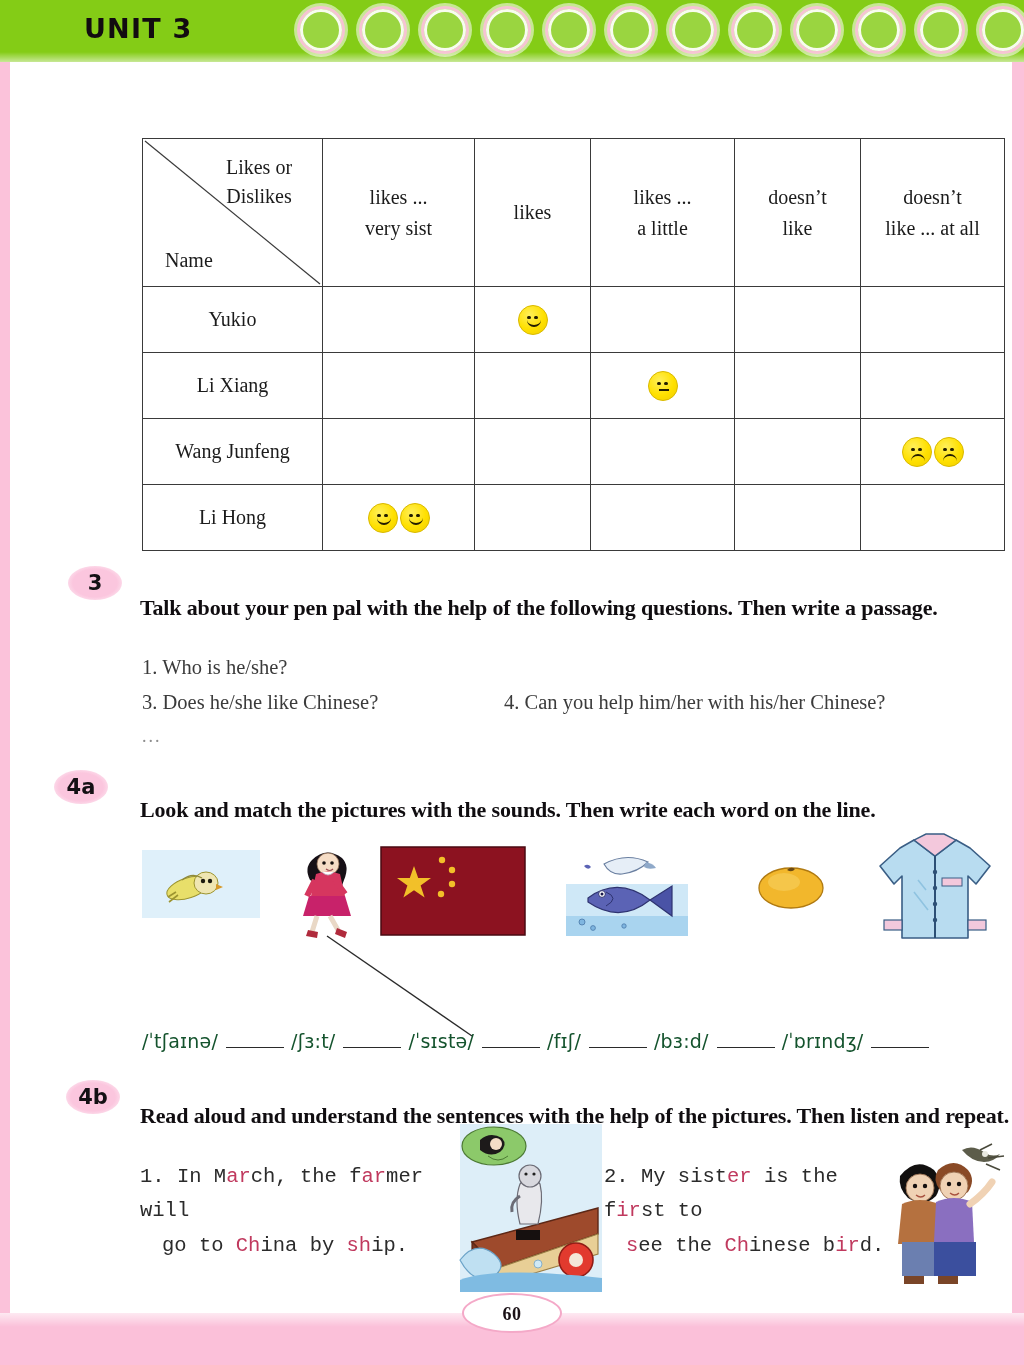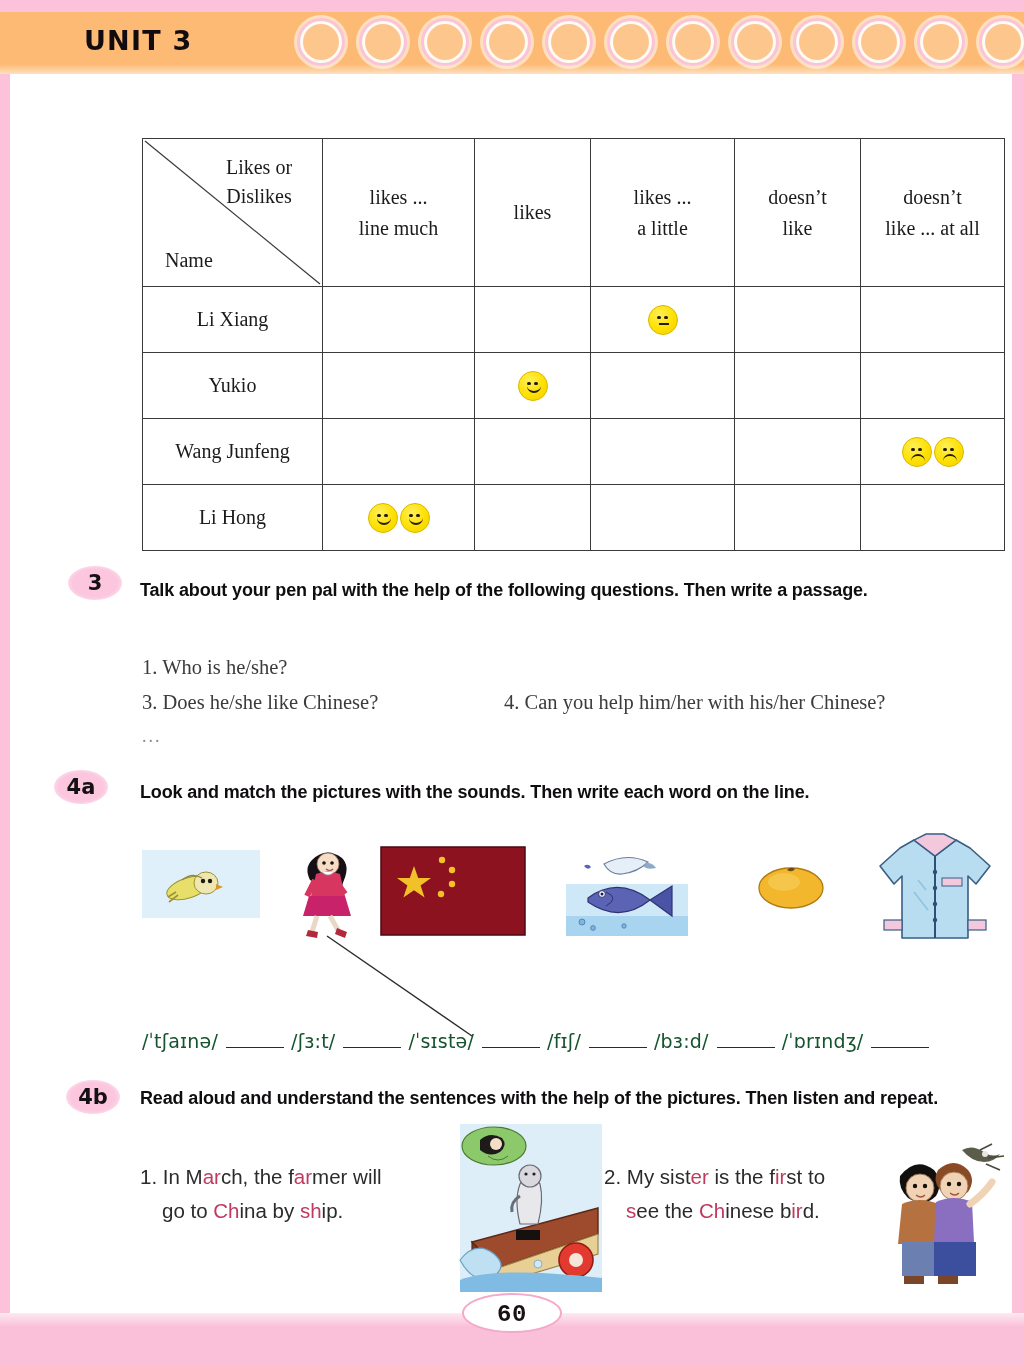--- a/index.html
+++ b/index.html
@@ -22,22 +22,22 @@
   }
   .page-inner {
     position: absolute;
     left: 10px; top: 62px; right: 12px; bottom: 50px;
     background: #ffffff;
   }
 
   
   .header-band {
     position: absolute;
-    left: 0; top: 12px; width: 1024px; height: 62px;
-    background: #fdba74;
+    left: 0; top: 0; width: 1024px; height: 62px;
+    background: #84cc16;
     overflow: hidden;
   }
   .header-band::after{
     content:"";
     position:absolute; left:0; bottom:0; width:100%; height:10px;
     background:linear-gradient(180deg, rgba(255,255,255,0) 0%, rgba(255,255,255,.55) 100%);
   }
   .unit-title {
     position: absolute;
     left: 84px; top: 13px;
@@ -83,23 +83,23 @@
   }
   .page-number-oval {
     position: absolute;
     left: 0; top: 0; width: 100px; height: 40px;
     border: 2px solid #f4a9c8;
     border-radius: 50%;
     background: #fff;
   }
   .page-number {
     position: relative;
-    font-family: Liberation Mono, monospace;
+    font-family: Liberation Serif, serif;
     font-weight: 800;
-    font-size: 24px;
+    font-size: 18px;
     color: #1a1116;
     letter-spacing: .5px;
   }
 
   
   .survey-table {
     position: absolute;
     left: 142px; top: 138px;
     width: 862px; height: 413px;
     border-collapse: collapse;
@@ -193,26 +193,27 @@
     border-radius: 50%;
     background: radial-gradient(ellipse at center, #fbc6de 0%, #fbc6de 58%, rgba(251,198,222,0) 100%);
     display: flex; align-items: center; justify-content: center;
     font-family: "DejaVu Sans", sans-serif;
     font-weight: 800;
     font-size: 21px;
     color: #141014;
   }
   .ex-prompt {
     position: absolute;
-    font-family: Liberation Sans, sans-serif;
+    font-family: Liberation Serif, serif;
     font-weight: 700;
-    font-size: 18px;
+    font-size: 22px;
     line-height: 1.62;
     color: #100d10;
     letter-spacing: -0.15px;
+    margin-top: 14px;
   }
 
   .q-list {
     position: absolute;
     font-family: "Liberation Serif", serif;
     font-size: 20.5px;
     color: #3b3b3b;
     line-height: 1.72;
   }
   .q-row { display: flex; }
@@ -254,21 +255,21 @@
     display: inline-block;
     width: 58px;
     border-bottom: 1.6px solid #2a2a2a;
     margin: 0 7px 0 8px;
     height: 14px;
   }
 
   
   .sent-block {
     position: absolute;
-    font-family: Liberation Sans, sans-serif;
+    font-family: Liberation Mono, monospace;
     font-size: 20.5px;
     line-height: 1.68;
     color: #2b2b2b;
   }
   .hl { color: #c0395e; }
   .sent-indent { padding-left: 22px; display: block; }
 
   .art { position: absolute; }
 </style>
 </head>
@@ -303,69 +304,69 @@
           <line x1="2" y1="2" x2="178" y2="146" stroke="#3a3a3a" stroke-width="1.2"></line>
         </svg>
         <div class="lbl-col">
           <div>Likes or</div>
           <div>Dislikes</div>
         </div>
         <div class="lbl-row">Name</div>
       </th>
       <th class="hdr-two-line" style="width:152px">
         <div>likes ...</div>
-        <div>line much</div>
+        <div>very sist</div>
       </th>
       <th class="hdr-two-line" style="width:116px">
         <div>likes</div>
       </th>
       <th class="hdr-two-line" style="width:144px">
         <div>likes ...</div>
         <div>a little</div>
       </th>
       <th class="hdr-two-line" style="width:126px">
         <div>doesn’t</div>
         <div>like</div>
       </th>
       <th class="hdr-two-line" style="width:144px">
         <div>doesn’t</div>
         <div>like ... at all</div>
       </th>
     </tr>
   </thead>
   <tbody id="survey-body">
       <tr>
+        <td class="name-cell">Yukio</td>
+        <td style="width: 152px;"></td>
+        <td style="width: 116px;">
+          <div class="face-wrap">
+            <div class="face happy">
+              <span class="eye l"></span>
+              <span class="eye r"></span>
+              <span class="mouth"></span>
+            </div>
+          </div>
+        </td>
+        <td style="width: 144px;"></td>
+        <td style="width: 126px;"></td>
+        <td style="width: 144px;"></td>
+      </tr>
+      <tr>
         <td class="name-cell">Li Xiang</td>
         <td style="width: 152px;"></td>
         <td style="width: 116px;"></td>
         <td style="width: 144px;">
           <div class="face-wrap">
             <div class="face neutral">
               <span class="eye l"></span>
               <span class="eye r"></span>
               <span class="mouth"></span>
             </div>
           </div>
         </td>
-        <td style="width: 126px;"></td>
-        <td style="width: 144px;"></td>
-      </tr>
-      <tr>
-        <td class="name-cell">Yukio</td>
-        <td style="width: 152px;"></td>
-        <td style="width: 116px;">
-          <div class="face-wrap">
-            <div class="face happy">
-              <span class="eye l"></span>
-              <span class="eye r"></span>
-              <span class="mouth"></span>
-            </div>
-          </div>
-        </td>
-        <td style="width: 144px;"></td>
         <td style="width: 126px;"></td>
         <td style="width: 144px;"></td>
       </tr>
       <tr>
         <td class="name-cell">Wang Junfeng</td>
         <td style="width: 152px;"></td>
         <td style="width: 116px;"></td>
         <td style="width: 144px;"></td>
         <td style="width: 126px;"></td>
         <td style="width: 144px;">

